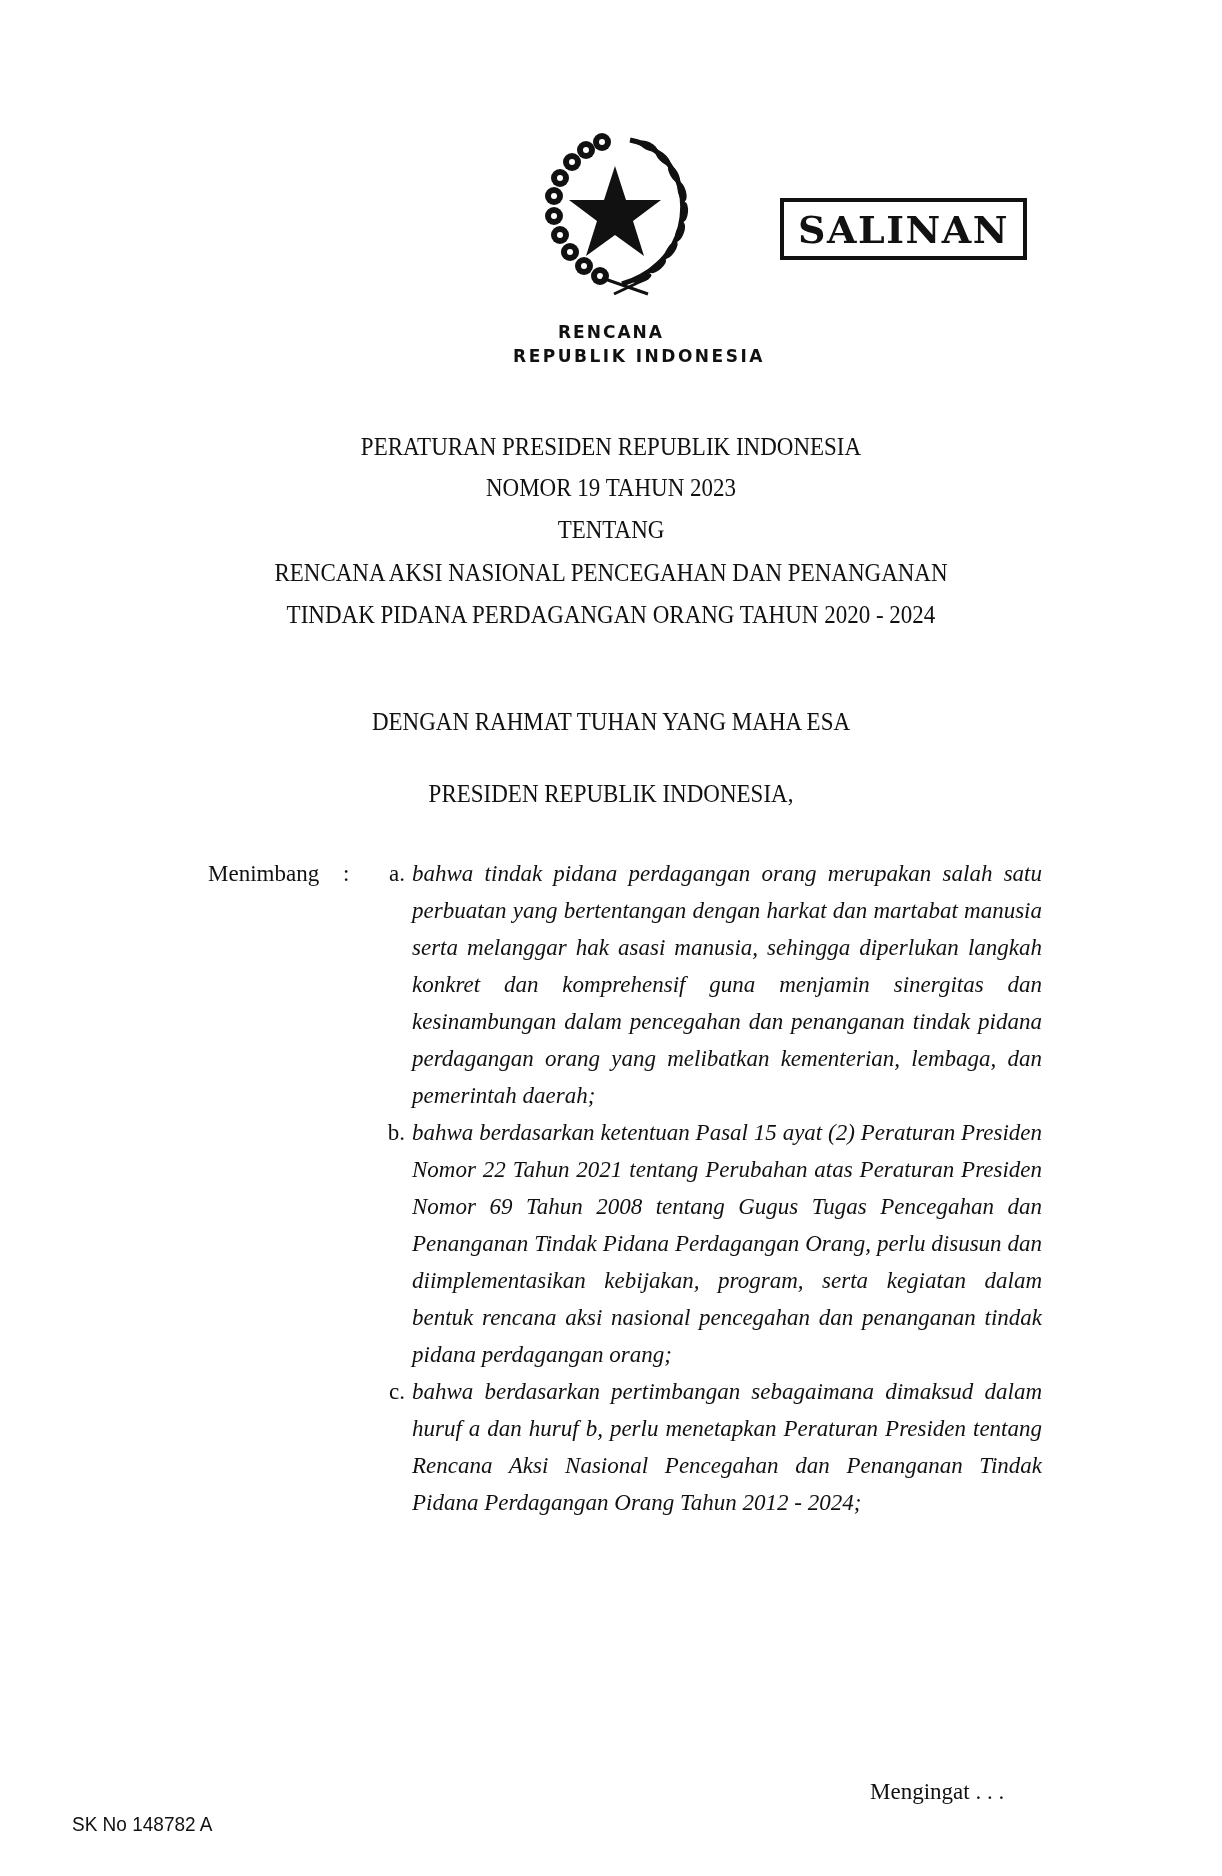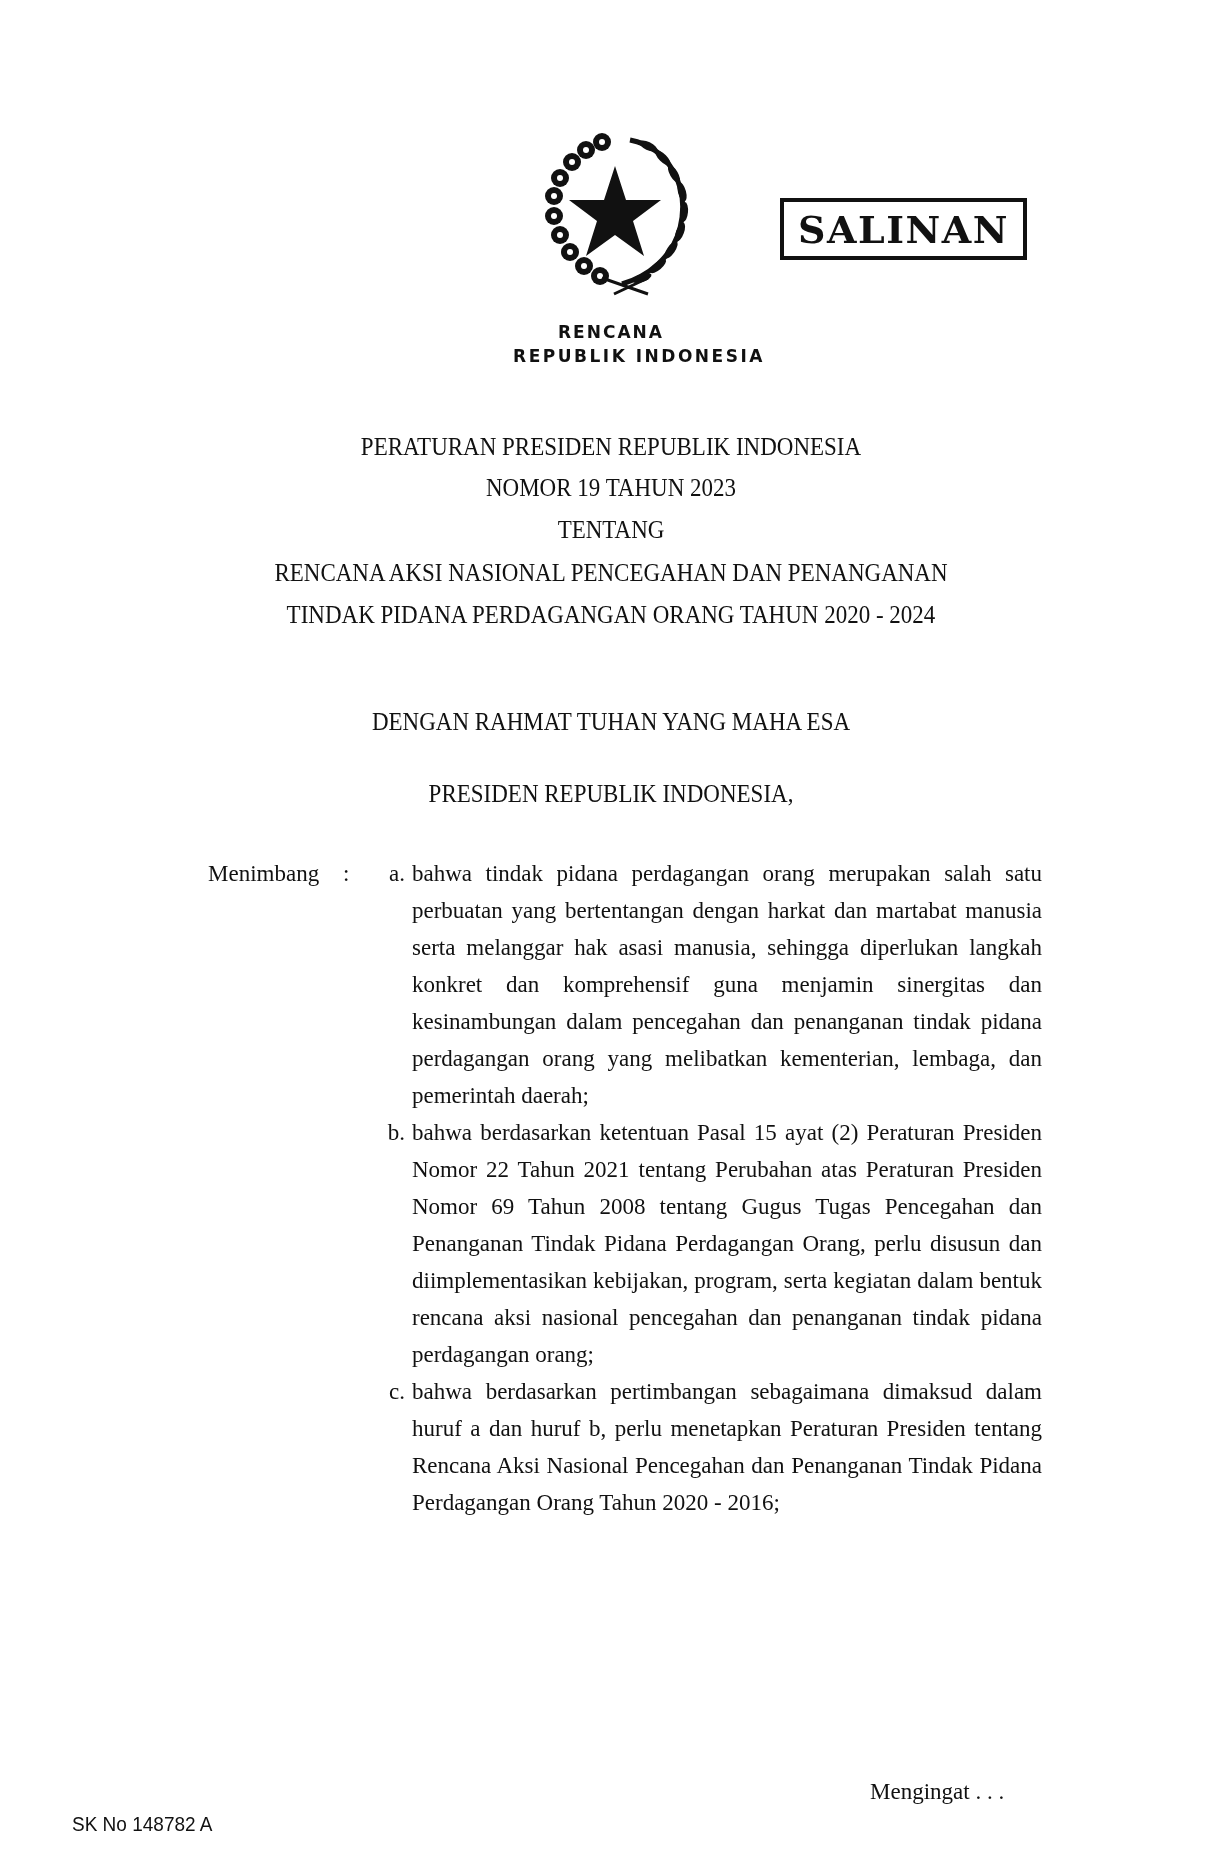--- a/index.html
+++ b/index.html
@@ -41,20 +41,21 @@
   }
   .cons-row { display: flex; margin-left: 36px; }
   .cons-label { width: 140px; }
   .cons-colon { width: 30px; }
   .cons-items { flex: 1; }
   .item { display: flex; }
   .item-letter { width: 40px; text-align: right; padding-right: 7px; box-sizing: border-box; }
   .item-text {
     width: 630px; text-align: justify; line-height: 37px;
     transform-origin: top left;
+    font-style: italic;
   }
   .cons-label, .cons-colon, .item-letter { line-height: 37px; }
 
   .continuation {
     position: absolute; left: 870px; top: 1735px;
     font-size: 23px; font-family: "Liberation Serif", "DejaVu Serif", serif; margin-top: 44px;
   }
 
   .sk-number {
     position: absolute; left: 72px; top: 1812px;
@@ -136,21 +137,21 @@
         <div class="item">
           <div class="item-letter">a.</div>
           <div class="item-text">bahwa tindak pidana perdagangan orang merupakan salah satu perbuatan yang bertentangan dengan harkat dan martabat manusia serta melanggar hak asasi manusia, sehingga diperlukan langkah konkret dan komprehensif guna menjamin sinergitas dan kesinambungan dalam pencegahan dan penanganan tindak pidana perdagangan orang yang melibatkan kementerian, lembaga, dan pemerintah daerah;</div>
         </div>
         <div class="item">
           <div class="item-letter">b.</div>
           <div class="item-text">bahwa berdasarkan ketentuan Pasal 15 ayat (2) Peraturan Presiden Nomor 22 Tahun 2021 tentang Perubahan atas Peraturan Presiden Nomor 69 Tahun 2008 tentang Gugus Tugas Pencegahan dan Penanganan Tindak Pidana Perdagangan Orang, perlu disusun dan diimplementasikan kebijakan, program, serta kegiatan dalam bentuk rencana aksi nasional pencegahan dan penanganan tindak pidana perdagangan orang;</div>
         </div>
         <div class="item">
           <div class="item-letter">c.</div>
-          <div class="item-text">bahwa berdasarkan pertimbangan sebagaimana dimaksud dalam huruf a dan huruf b, perlu menetapkan Peraturan Presiden tentang Rencana Aksi Nasional Pencegahan dan Penanganan Tindak Pidana Perdagangan Orang Tahun 2020 - 2016;</div>
+          <div class="item-text">bahwa berdasarkan pertimbangan sebagaimana dimaksud dalam huruf a dan huruf b, perlu menetapkan Peraturan Presiden tentang Rencana Aksi Nasional Pencegahan dan Penanganan Tindak Pidana Perdagangan Orang Tahun 2012 - 2024;</div>
         </div>
       </div>
     </div>
   </div>
 
   <div class="continuation">Mengingat . . .</div>
   <div class="sk-number">SK No 148782 A</div>
 </div>
 
 </body></html>

